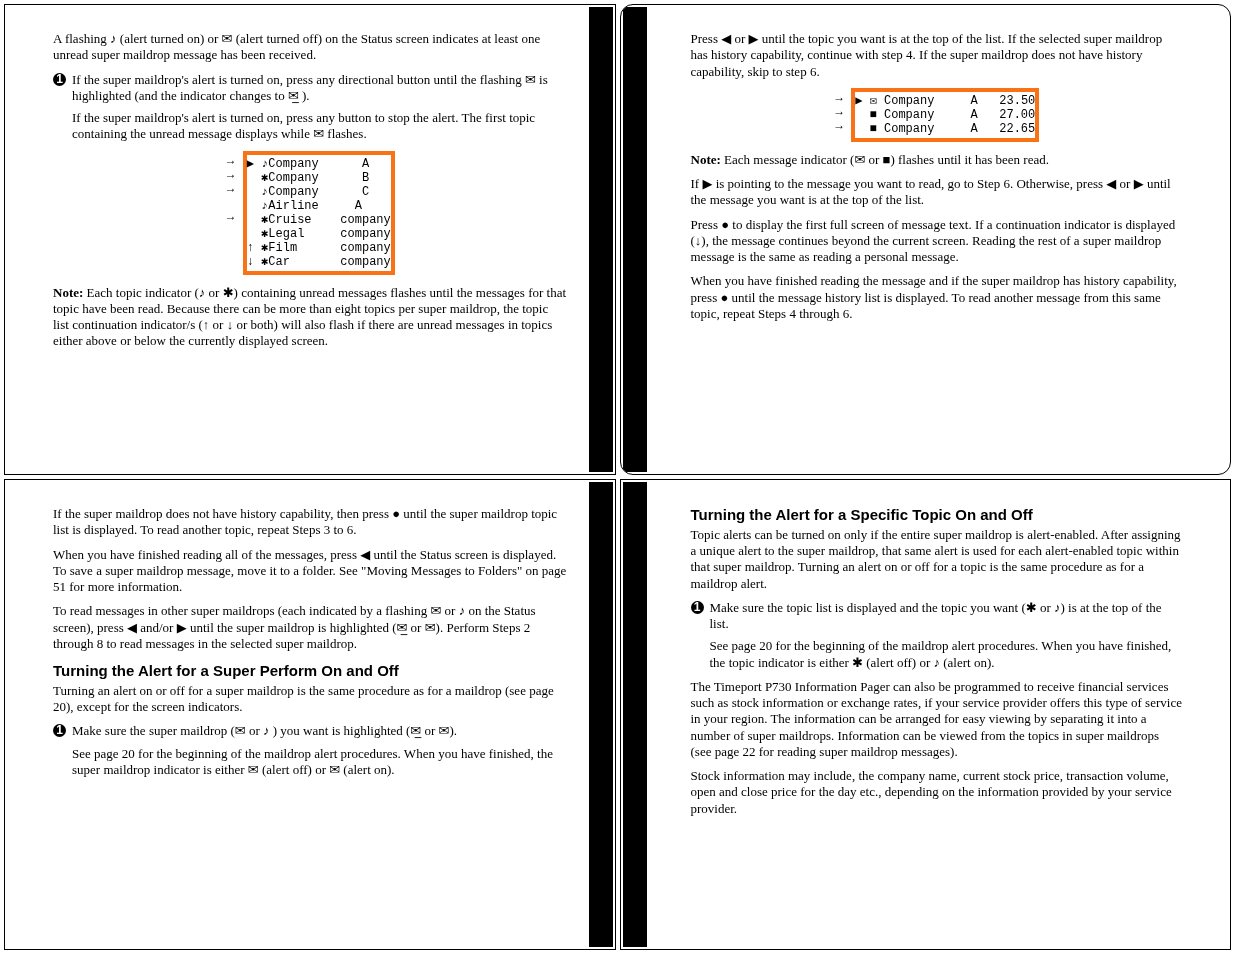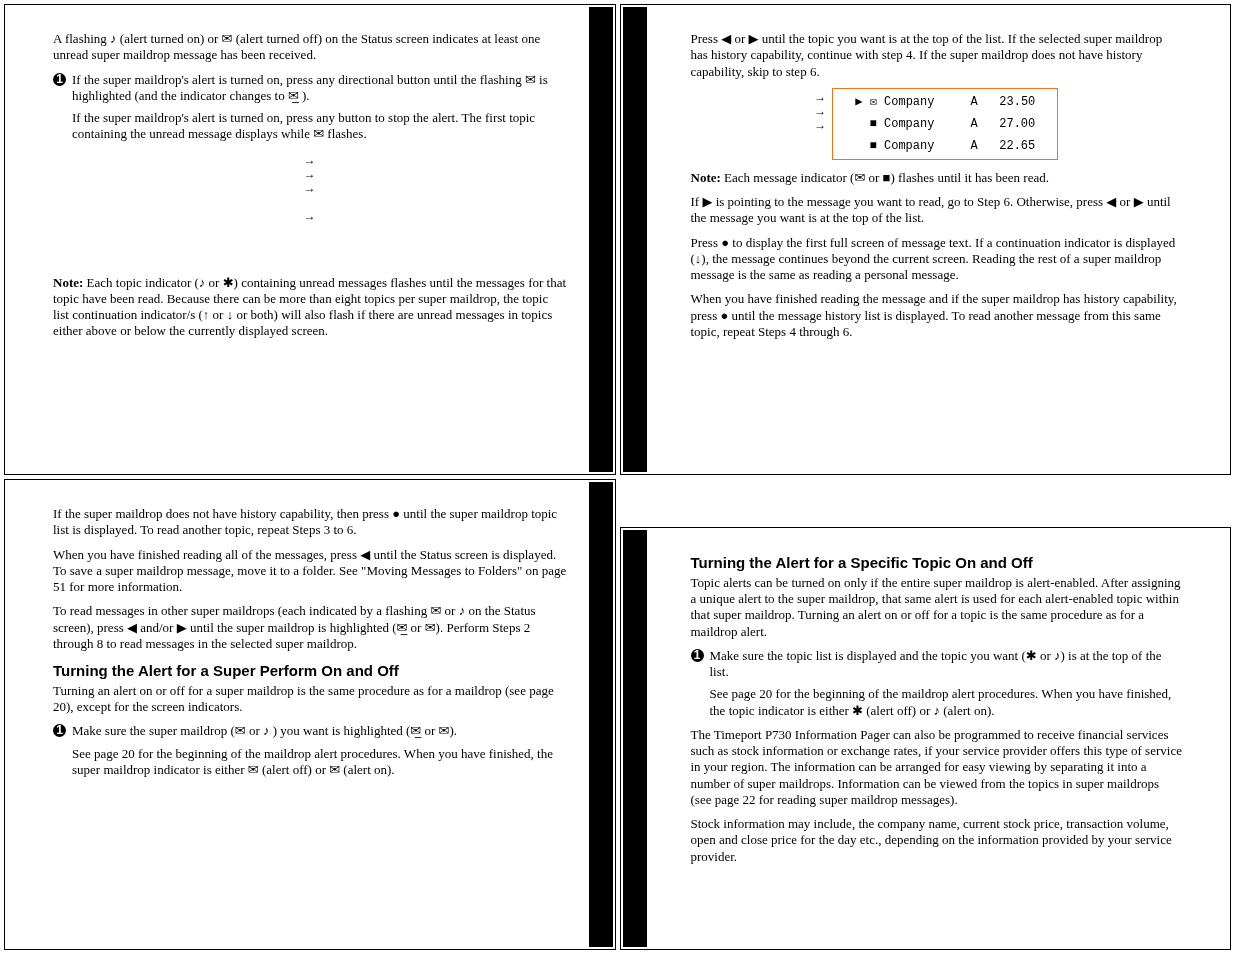--- a/index.html
+++ b/index.html
@@ -61,25 +61,25 @@
   h2.sec {
     font-family: Arial, Helvetica, sans-serif;
     font-weight: 900;
     font-size: 15px;
     margin: 10px 0 2px 0;
   }
   
 
   
   .lcd {
-    border: 1px solid #f97316;
+    border: 4px solid #f97316;
     font-family: "Courier New", monospace;
     font-size: 12px;
-    line-height: 22px;
-    padding: 2px 22px;
+    line-height: 14px;
+    padding: 2px 0;
     white-space: pre;
     display: inline-block;
   }
   .lcd-wrap {
     display:flex;
     justify-content:center;
     margin: 6px 0 10px 0;
     gap:6px;
   }
   .arrows {
@@ -111,26 +111,34 @@
       <div class="arrows">
         <span>→</span>
         <span>→</span>
         <span>→</span>
         <span></span>
         <span>→</span>
         <span></span>
         <span></span>
         <span></span>
       </div>
+      <div class="lcd"><span>▶ ♪Company      A</span>
+<span>  ✱Company      B</span>
+<span>  ♪Company      C</span>
+<span>  ♪Airline     A</span>
+<span>  ✱Cruise    company</span>
+<span>  ✱Legal     company</span>
+<span>↑ ✱Film      company</span>
+<span>↓ ✱Car       company</span></div>
     </div>
 
     <p><span class="note-label">Note:</span> <span>Each topic indicator (♪ or ✱) containing unread messages flashes until the messages for that topic have been read. Because there can be more than eight topics per super maildrop, the topic list continuation indicator/s (↑ or ↓ or both) will also flash if there are unread messages in topics either above or below the currently displayed screen.</span></p>
   </div>
 
-  <div class="panel" style="padding-left:70px;">
+  <div class="panel" style="padding-left:70px;border-radius:13px;">
     <div class="black-band band-left"></div>
 
     <p>Press ◀ or ▶ until the topic you want is at the top of the list. If the selected super maildrop has history capability, continue with step 4. If the super maildrop does not have history capability, skip to step 6.</p>
 
     <div class="lcd-wrap">
       <div class="arrows">
         <span>→</span>
         <span>→</span>
         <span>→</span>
       </div>
@@ -155,21 +163,21 @@
     <h2 class="sec">Turning the Alert for a Super Perform On and Off</h2>
     <p>Turning an alert on or off for a super maildrop is the same procedure as for a maildrop (see page 20), except for the screen indicators.</p>
 
     <div class="num-bullet">
       <span class="num">1</span>
       <span class="txt">Make sure the super maildrop (✉ or ♪ ) you want is highlighted (✉̲ or ✉).</span>
     </div>
     <p class="indent">See page 20 for the beginning of the maildrop alert procedures. When you have finished, the super maildrop indicator is either ✉ (alert off) or ✉ (alert on).</p>
   </div>
 
-  <div class="panel" style="padding-left:70px;margin-top:48px;">
+  <div class="panel" style="padding-left:70px;">
     <div class="black-band band-left"></div>
 
     <h2 class="sec" style="margin-top:0">Turning the Alert for a Specific Topic On and Off</h2>
     <p>Topic alerts can be turned on only if the entire super maildrop is alert-enabled. After assigning a unique alert to the super maildrop, that same alert is used for each alert-enabled topic within that super maildrop. Turning an alert on or off for a topic is the same procedure as for a maildrop alert.</p>
 
     <div class="num-bullet">
       <span class="num">1</span>
       <span class="txt">Make sure the topic list is displayed and the topic you want (✱ or ♪) is at the top of the list.</span>
     </div>
     <p class="indent">See page 20 for the beginning of the maildrop alert procedures. When you have finished, the topic indicator is either ✱ (alert off) or ♪ (alert on).</p>

